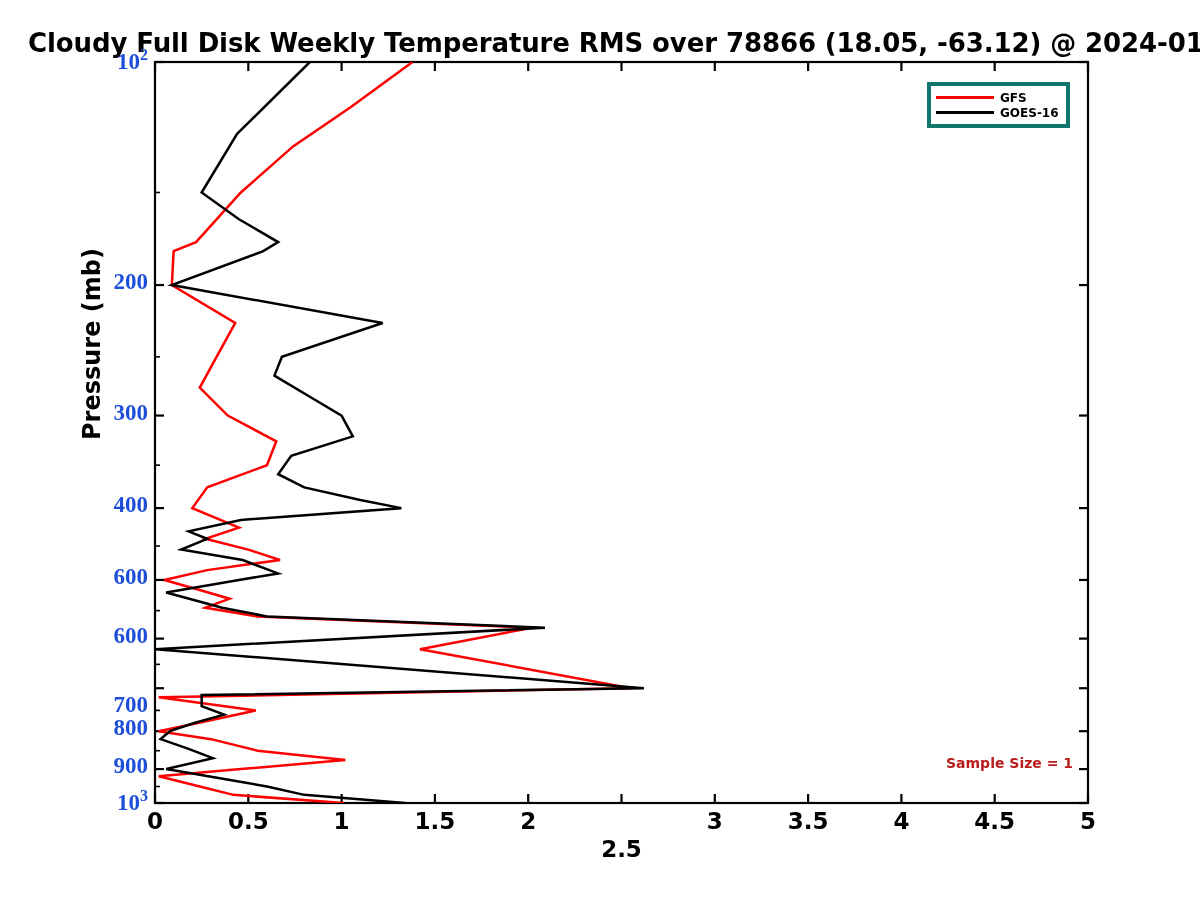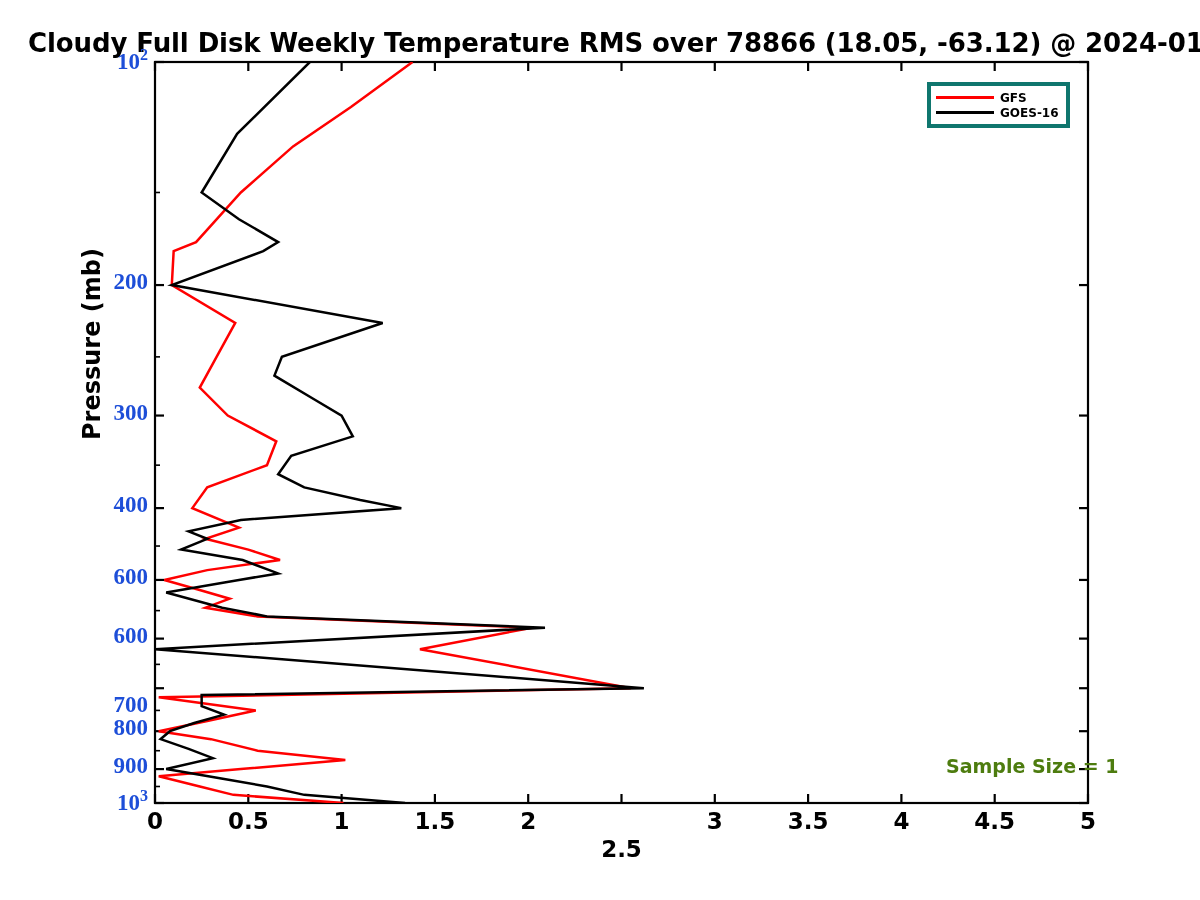--- a/index.html
+++ b/index.html
@@ -83,23 +83,23 @@
     text-align: center;
     font-size: 23px;
     font-weight: bold;
     color: #000000;
     font-family: "DejaVu Sans", sans-serif;
   }
   #sample-size {
     position: absolute;
     left: 946px;
     top: 755px;
-    font-size: 19px;
-    font-weight: bold;
-    color: #4d7c0f;
+    font-size: 14px;
+    font-weight: bold;
+    color: #b91c1c;
     font-family: "DejaVu Sans", sans-serif;
     white-space: nowrap;
     text-align: right;
   }
   #legend {
     position: absolute;
     left: 927px;
     top: 82px;
     border: 4px solid #0f766e;
     background: #ffffff;

